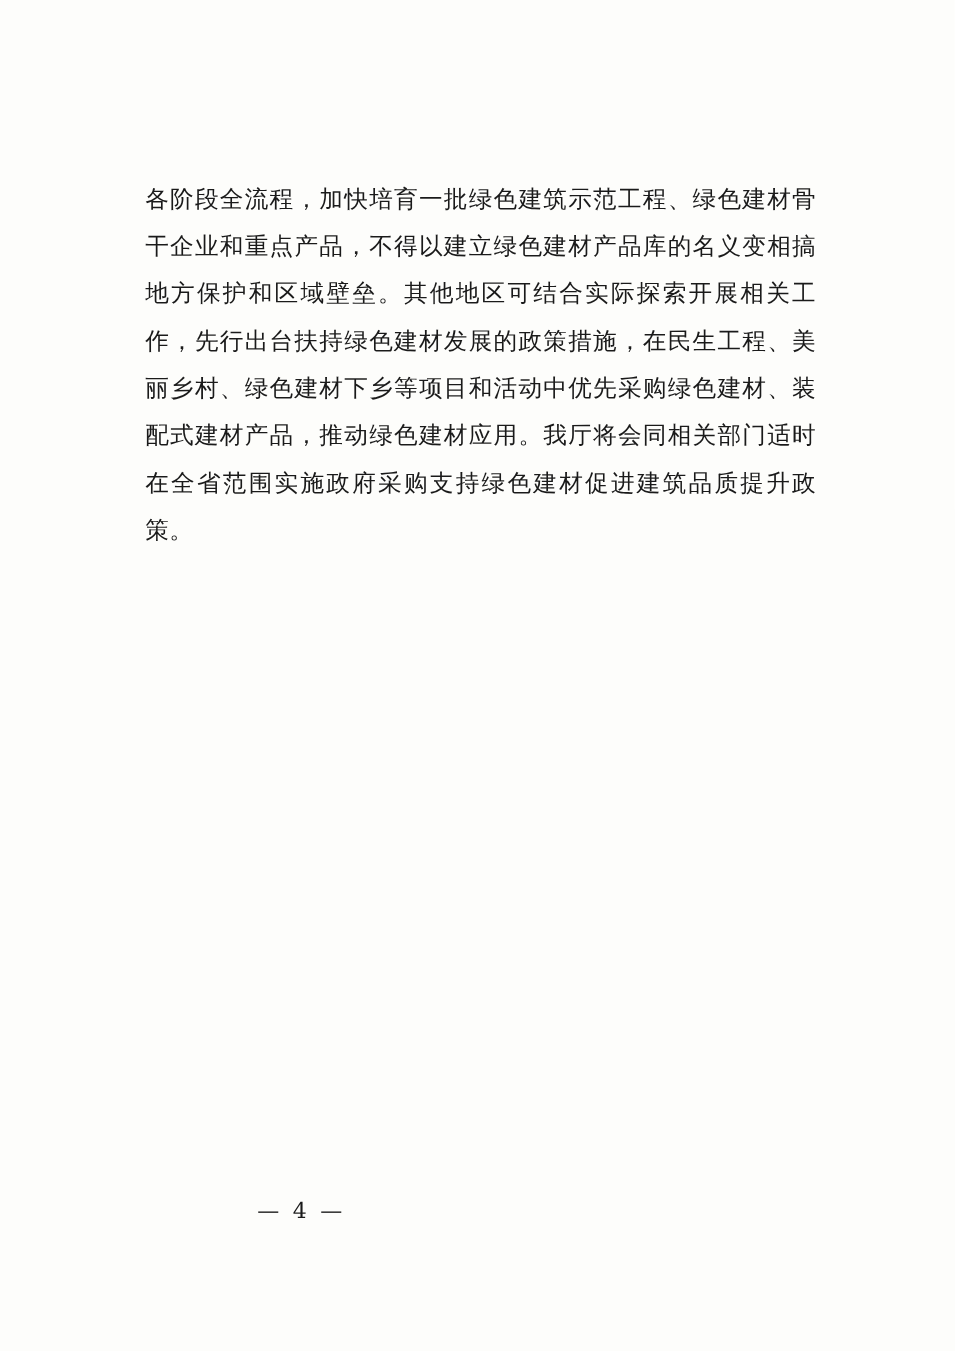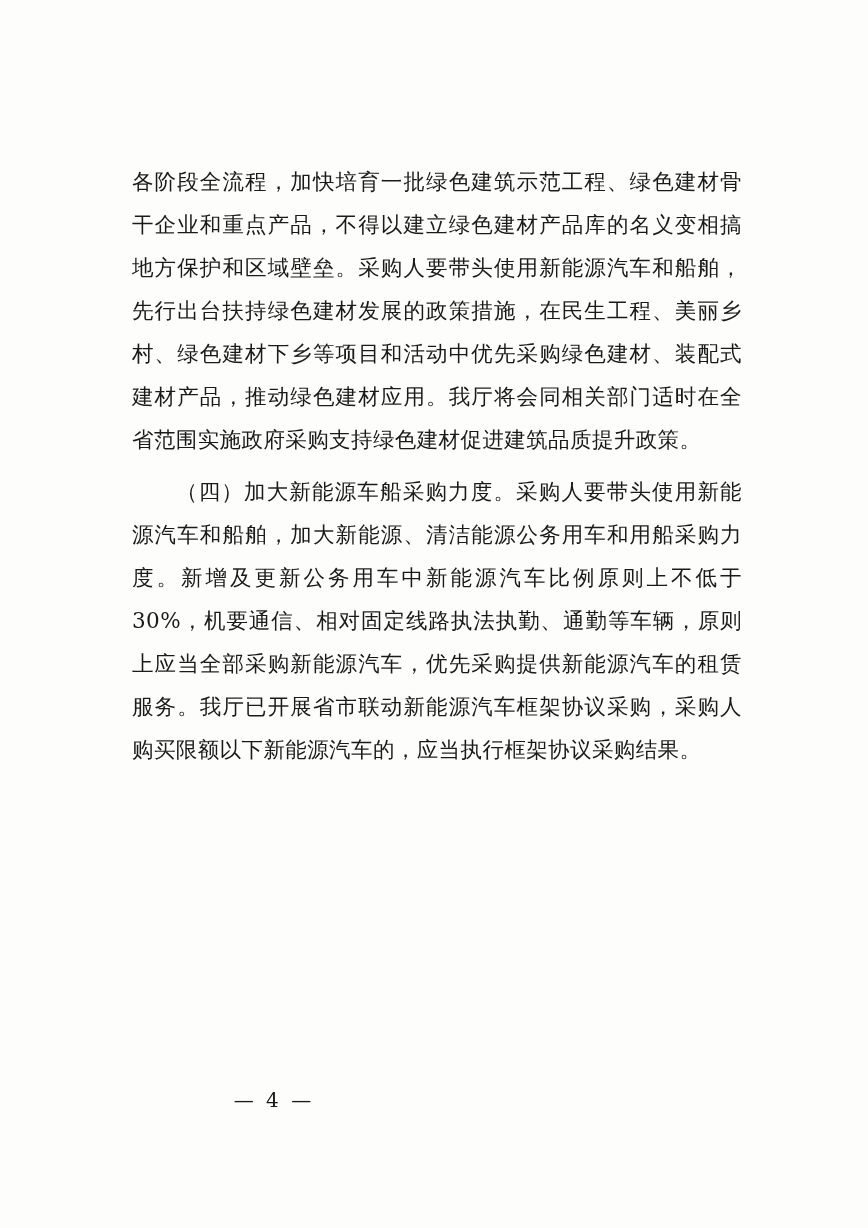--- a/index.html
+++ b/index.html
@@ -51,19 +51,18 @@
   .page-number .pn-inner {
     display: inline-block;
     margin-left: -320px;
   }
 </style>
 </head>
 <body>
 
 <div class="page">
   <div class="page-inner">
-    <p class="para">各阶段全流程，加快培育一批绿色建筑示范工程、绿色建材骨干企业和重点产品，不得以建立绿色建材产品库的名义变相搞地方保护和区域壁垒。采购人要带头使用新能源汽车和船舶，先行出台扶持绿色建材发展的政策措施，在民生工程、美丽乡村、绿色建材下乡等项目和活动中优先采购绿色建材、装配式建材产品，推动绿色建材应用。我厅将会同相关部门适时在全省范围实施政府采购支持绿色建材促进建筑品质提升政策。</p>
-    <p class="para indent">（四）加大新能源车船采购力度。采购人要带头使用新能源汽车和船舶，加大新能源、清洁能源公务用车和用船采购力度。新增及更新公务用车中新能源汽车比例原则上不低于30%，机要通信、相对固定线路执法执勤、通勤等车辆，原则上应当全部采购新能源汽车，优先采购提供新能源汽车的租赁服务。我厅已开展省市联动新能源汽车框架协议采购，采购人购买限额以下新能源汽车的，应当执行框架协议采购结果。</p>
+    <p class="para">各阶段全流程，加快培育一批绿色建筑示范工程、绿色建材骨干企业和重点产品，不得以建立绿色建材产品库的名义变相搞地方保护和区域壁垒。其他地区可结合实际探索开展相关工作，先行出台扶持绿色建材发展的政策措施，在民生工程、美丽乡村、绿色建材下乡等项目和活动中优先采购绿色建材、装配式建材产品，推动绿色建材应用。我厅将会同相关部门适时在全省范围实施政府采购支持绿色建材促进建筑品质提升政策。</p>
   </div>
   <div class="page-number">
     <span class="pn-inner">— 4 —</span>
   </div>
 </div>
 
 </body></html>

